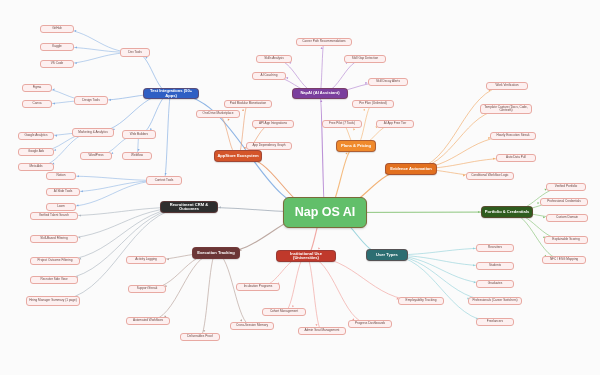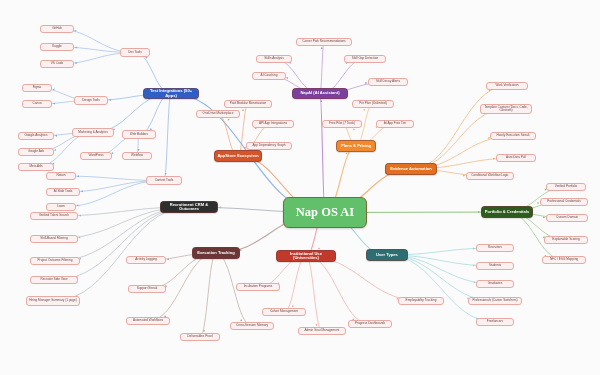--- a/index.html
+++ b/index.html
@@ -189,21 +189,21 @@
       <path d="M 189 207 C 128.25 207, 114.75 239, 54 239" stroke="#a8b2bc" stroke-width="0.7" fill="none" opacity="0.85"></path>
       <polygon points="78.3259433436703,237.8467700933371 79.96129876508488,236.37516802564016 80.44784008992485,238.4277642398088" fill="#a8b2bc"></polygon>
       <path d="M 189 207 C 128.7 207, 115.30000000000001 261, 55 261" stroke="#a8b2bc" stroke-width="0.7" fill="none" opacity="0.85"></path>
       <polygon points="79.11549125270983,259.1311186457429 80.51199959125783,257.4311879235175 81.30047030712764,259.3877634036388" fill="#a8b2bc"></polygon>
       <path d="M 189 207 C 128.25 207, 114.75 280, 54 280" stroke="#a8b2bc" stroke-width="0.7" fill="none" opacity="0.85"></path>
       <polygon points="75.99082091387979,277.6217334419063 77.18742311873348,275.7756177458192 78.1908006372249,277.6311789101526" fill="#a8b2bc"></polygon>
       <path d="M 189 207 C 127.8 207, 114.2 301, 53 301" stroke="#a8b2bc" stroke-width="0.7" fill="none" opacity="0.85"></path>
       <polygon points="76.03356887007382,297.58851553499954 77.0220979148847,295.6231121851588 78.22150328473802,297.35842208196783" fill="#a8b2bc"></polygon>
     </svg>
   <div id="nodes">
-      <div class="node root" style="left: 283px; top: 197px; width: 84px; height: 31px; background: rgb(98, 191, 106); font-family: Liberation Serif, serif;">
+      <div class="node root" style="left: 283px; top: 197px; width: 84px; height: 31px; background: rgb(98, 191, 106);">
         <span>Nap OS AI</span>
       </div>
       <div class="node main" style="left: 143px; top: 88px; width: 56px; height: 11px; background: rgb(47, 95, 196);">
         <span>Test Integrations (50+ Apps)</span>
       </div>
       <div class="node leaf" style="left: 120px; top: 48px; width: 30px; height: 9px;">
         <span>Dev Tools</span>
       </div>
       <div class="node leaf" style="left: 40px; top: 25px; width: 34px; height: 8px;">
         <span>GitHub</span>

